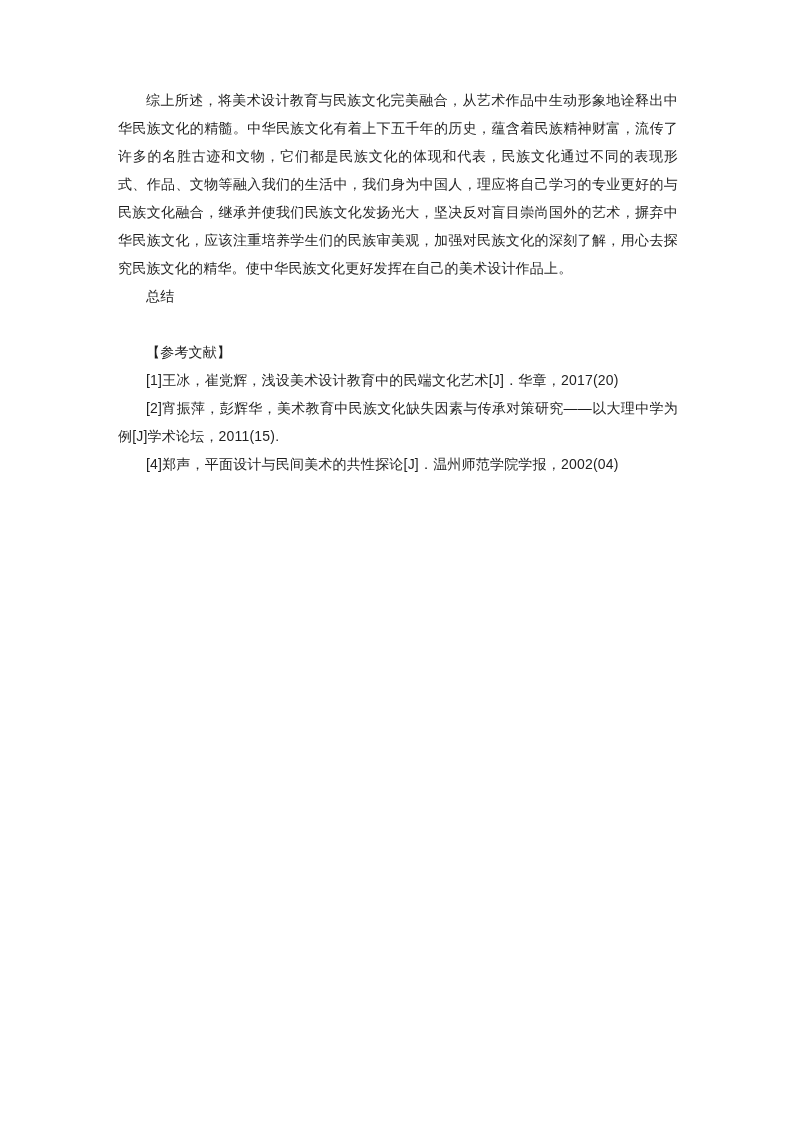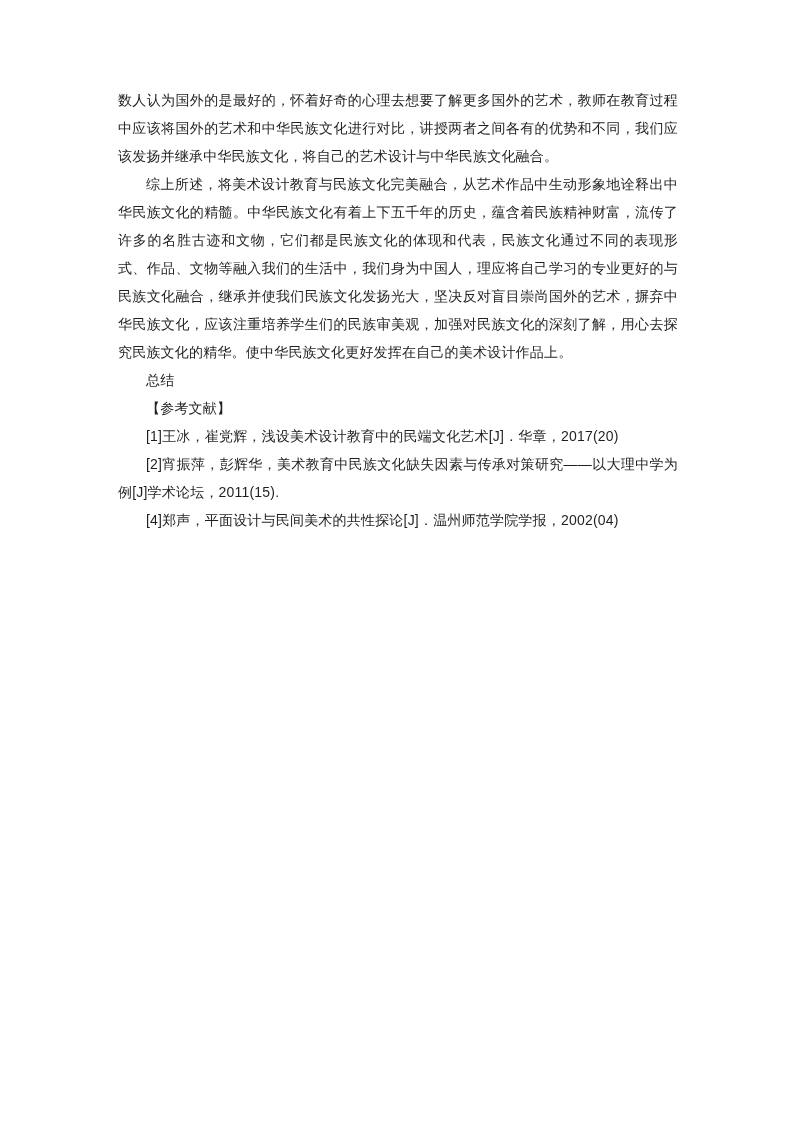--- a/index.html
+++ b/index.html
@@ -27,28 +27,28 @@
     letter-spacing: 0.2px;
   }
   .content p {
     margin: 0;
     padding: 0;
   }
   .content p.indent {
     text-indent: 2em;
   }
   .content p.gap-before {
+    margin-top: 28px;
   }
 </style>
 </head>
 <body>
 
 <div class="page">
   <div class="content" id="doc-content" style="color: rgb(31, 31, 31);">
-      <p class="">数人认为国外的是最好的，怀着好奇的心理去想要了解更多国外的艺术，教师在教育过程中应该将国外的艺术和中华民族文化进行对比，讲授两者之间各有的优势和不同，我们应该发扬并继承中华民族文化，将自己的艺术设计与中华民族文化融合。</p>
       <p class="indent">综上所述，将美术设计教育与民族文化完美融合，从艺术作品中生动形象地诠释出中华民族文化的精髓。中华民族文化有着上下五千年的历史，蕴含着民族精神财富，流传了许多的名胜古迹和文物，它们都是民族文化的体现和代表，民族文化通过不同的表现形式、作品、文物等融入我们的生活中，我们身为中国人，理应将自己学习的专业更好的与民族文化融合，继承并使我们民族文化发扬光大，坚决反对盲目崇尚国外的艺术，摒弃中华民族文化，应该注重培养学生们的民族审美观，加强对民族文化的深刻了解，用心去探究民族文化的精华。使中华民族文化更好发挥在自己的美术设计作品上。</p>
       <p class="indent">总结</p>
       <p class="indent gap-before">【参考文献】</p>
       <p class="indent">[1]王冰，崔党辉，浅设美术设计教育中的民端文化艺术[J]．华章，2017(20)</p>
       <p class="indent">[2]宵振萍，彭辉华，美术教育中民族文化缺失因素与传承对策研究——以大理中学为例[J]学术论坛，2011(15).</p>
       <p class="indent">[4]郑声，平面设计与民间美术的共性探论[J]．温州师范学院学报，2002(04)</p>
     </div>
 </div>
 
 </body></html>

